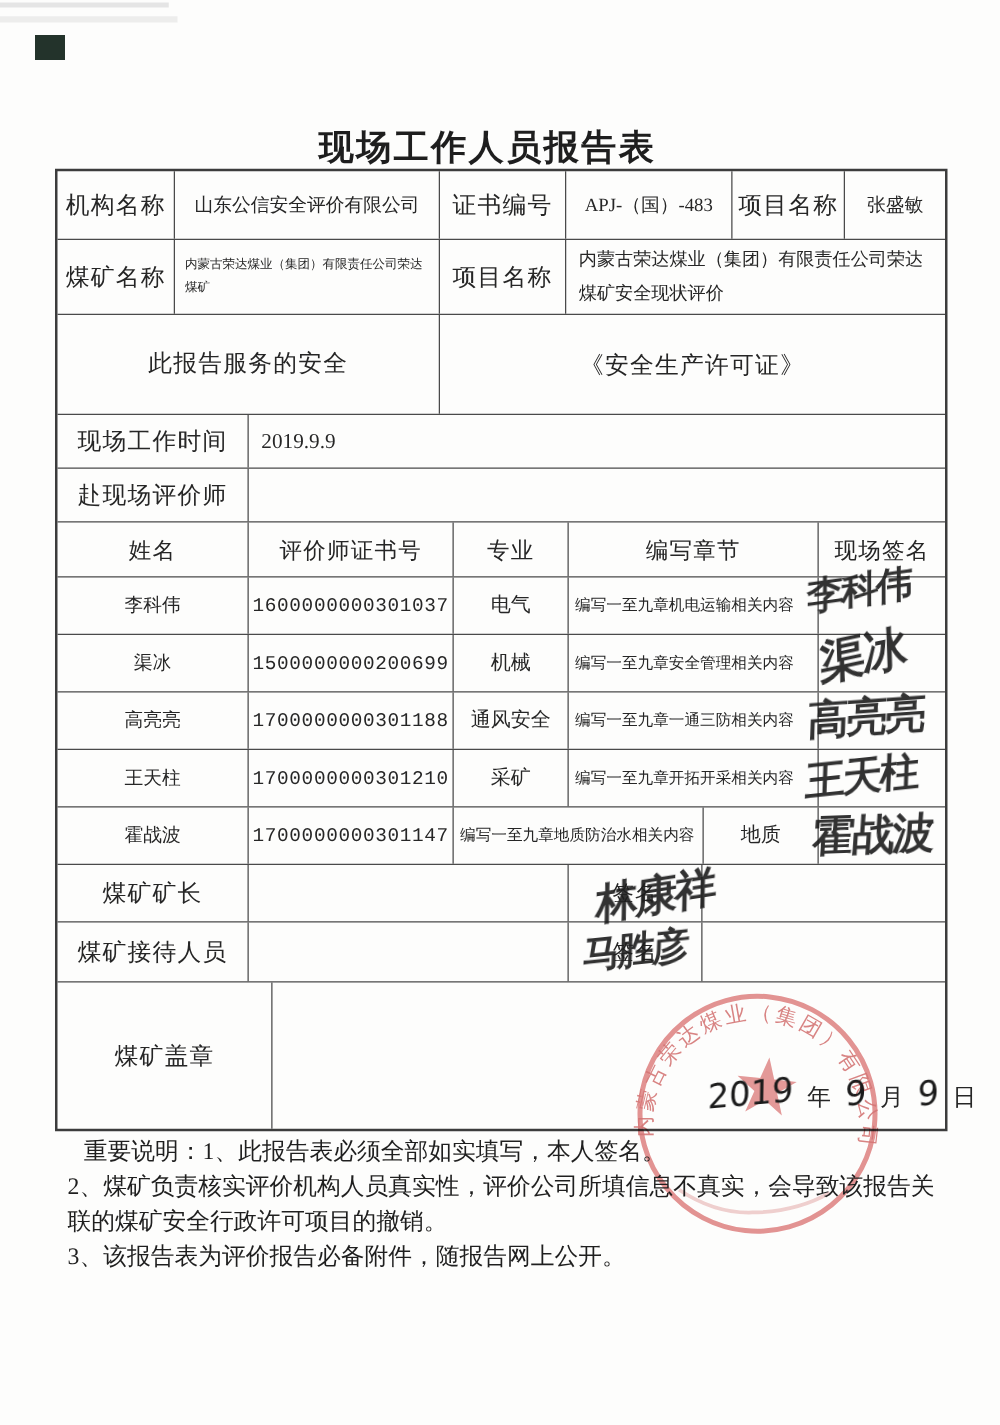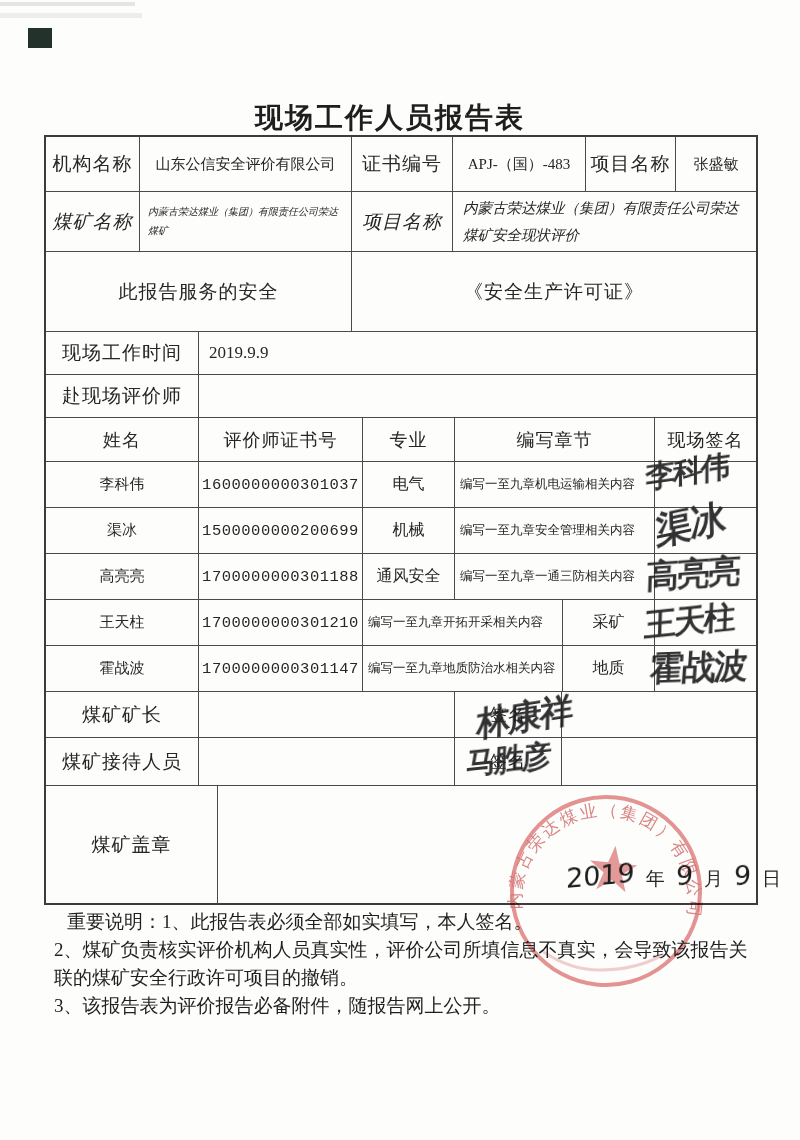--- a/index.html
+++ b/index.html
@@ -27,21 +27,21 @@
   .row { display:flex; width:100%; border-bottom:1.5px solid #4a4a4a; }
   .row:last-child { border-bottom:none; }
   .cell {
     display:flex; align-items:center; justify-content:center; text-align:center;
     border-right:1.5px solid #4a4a4a; padding:2px 4px; overflow:visible;
     font-size:18px; color:#262626;
   }
   .cell:last-child { border-right:none; }
   .al { justify-content:flex-start; text-align:left; }
   .r1 { height:55px; }
-  .r2 { height:60px;font-style:italic; }
+  .r2 { height:60px; }
   .r3 { height:80px; }
   .r4, .r5 { height:43px; }
   .r6 { height:44px; }
   .rp { height:46px; }
   .r12 { height:46px; }
   .r13 { height:48px; }
   .r14 { height:117px; }
 
   .lbl { font-size:19px; letter-spacing:1px; }
   .val-sm { font-size:15px; }
@@ -163,22 +163,22 @@
     <div class="row rp">
       <div class="cell pname" style="width:153px">高亮亮</div>
       <div class="cell pcert" style="width:164px">1700000000301188</div>
       <div class="cell pmajor" style="width:92px">通风安全</div>
       <div class="cell al pchap" style="width:200px">编写一至九章一通三防相关内容</div>
       <div class="cell" style="width:101px"></div>
     </div>
     <div class="row rp">
       <div class="cell pname" style="width:153px">王天柱</div>
       <div class="cell pcert" style="width:164px">1700000000301210</div>
+      <div class="cell pmajor" style="width:92px">采矿</div>
       <div class="cell al pchap" style="width:200px">编写一至九章开拓开采相关内容</div>
-      <div class="cell pmajor" style="width:92px">采矿</div>
       <div class="cell" style="width:101px"></div>
     </div>
     <div class="row rp">
       <div class="cell pname" style="width:153px">霍战波</div>
       <div class="cell pcert" style="width:164px">1700000000301147</div>
       <div class="cell al pchap" style="width:200px">编写一至九章地质防治水相关内容</div>
       <div class="cell pmajor" style="width:92px">地质</div>
       <div class="cell" style="width:101px"></div>
     </div>
 

